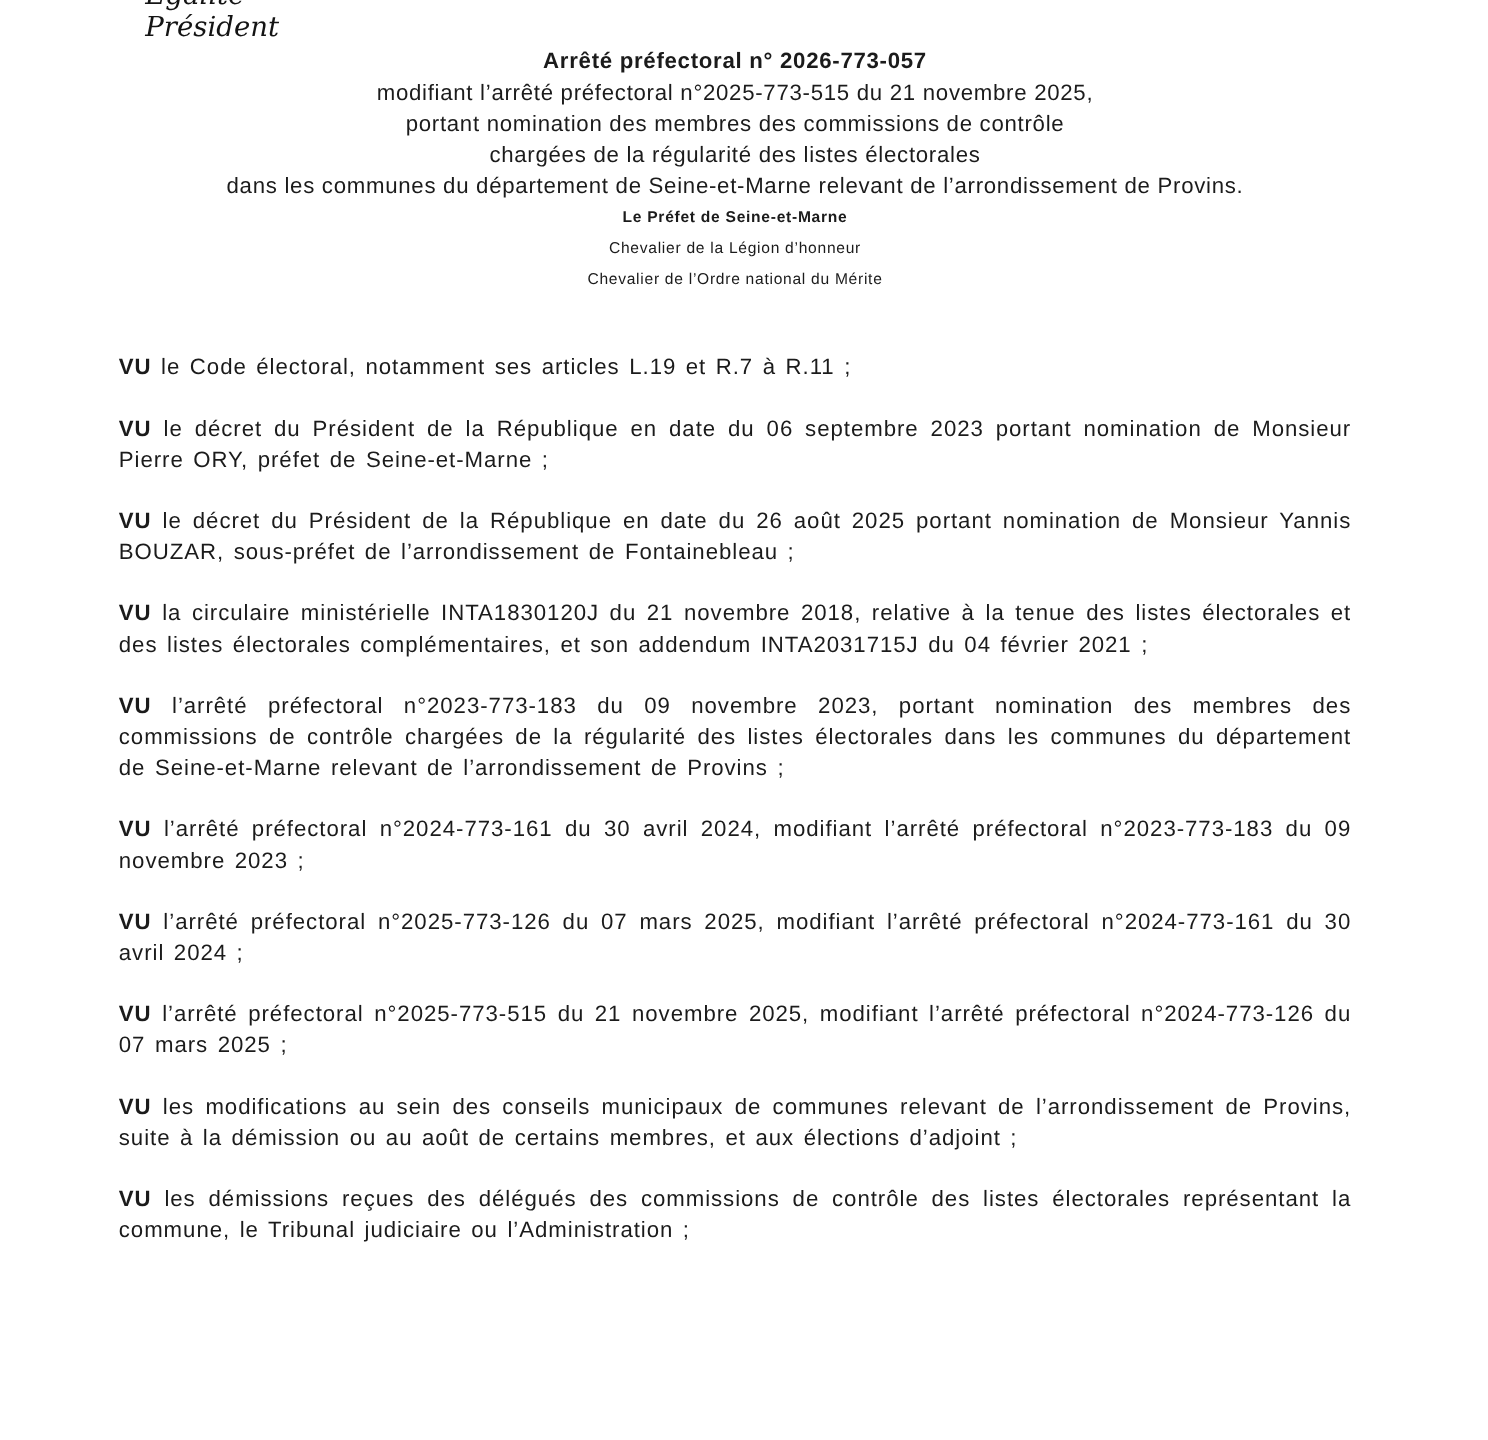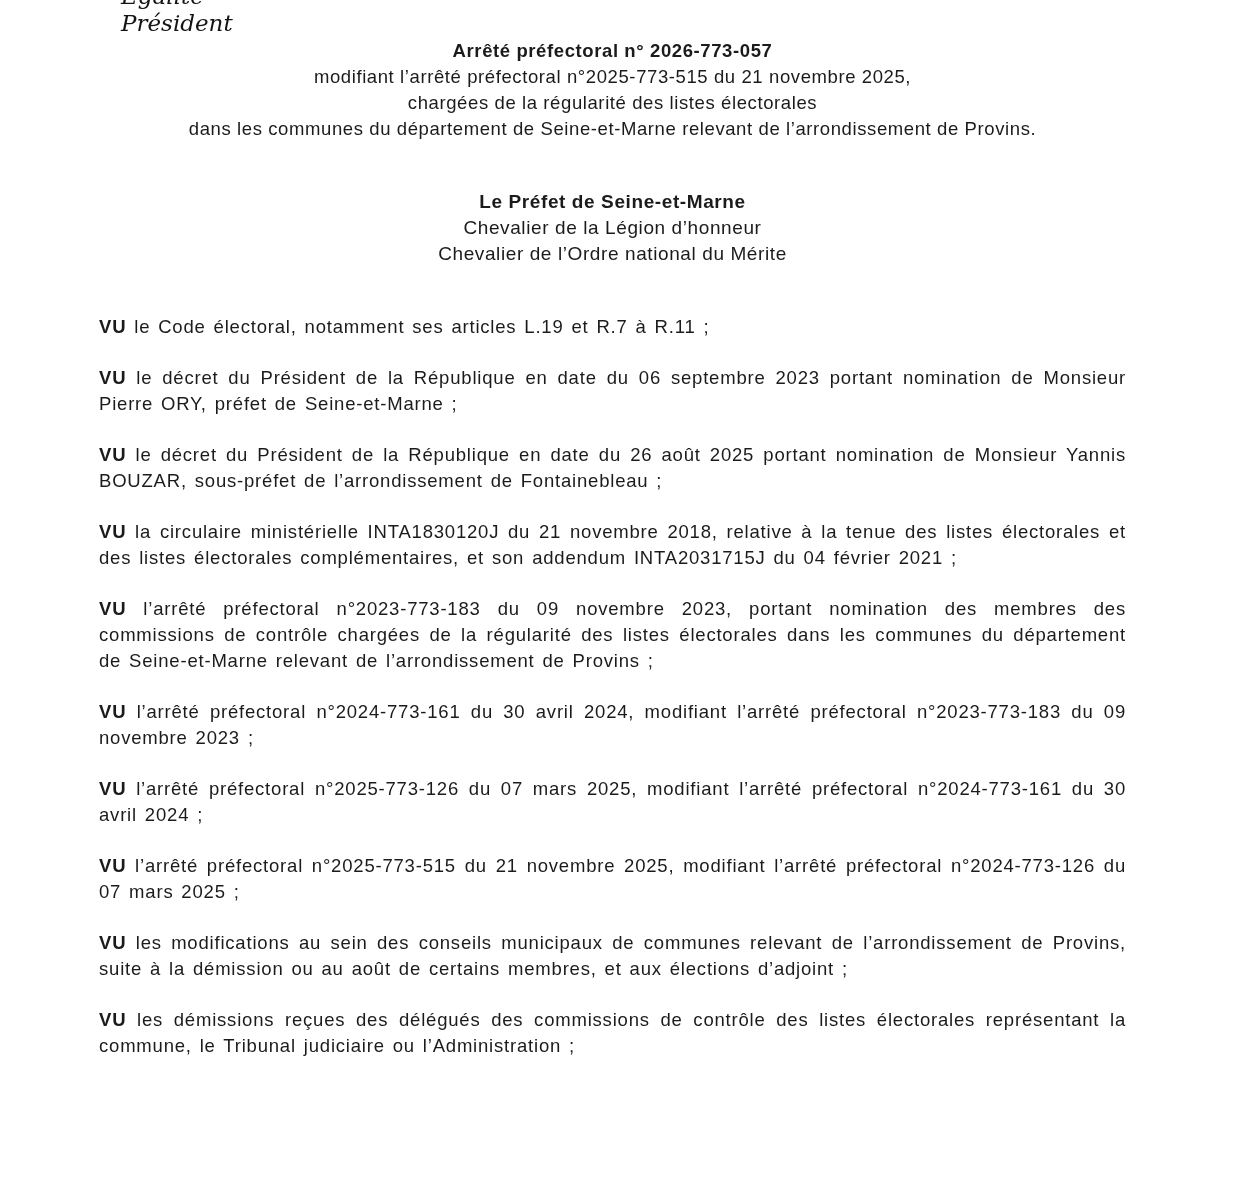--- a/index.html
+++ b/index.html
@@ -38,23 +38,22 @@
     margin-top: 38px;
     text-align: center;
     font-size: 18.5px;
     line-height: 26px;
     letter-spacing: 0.6px;
   }
   .title-bold {
     font-weight: bold;
   }
   .issuer-block {
-    margin-top: 47px;
     text-align: center;
-    font-size: 19px;
+    font-size: 13px;
     line-height: 26px;
     letter-spacing: 0.6px;
   }
   .issuer-name {
     font-weight: bold;
   }
   .recitals {
     margin-top: 47px;
   }
   .recital {
@@ -77,20 +76,21 @@
 <div class="motto">
   <span class="line">Égalité</span>
   <span class="line">Président</span>
 </div>
 
 <div class="content">
 
   <div class="title-block">
     <span class="line title-bold">Arrêté préfectoral n° 2026-773-057</span>
     <span class="line">modifiant l’arrêté préfectoral n°2025-773-515 du 21 novembre 2025,</span>
+    <span class="line">portant nomination des membres des commissions de contrôle</span>
     <span class="line">chargées de la régularité des listes électorales</span>
     <span class="line">dans les communes du département de Seine-et-Marne relevant de l’arrondissement de Provins.</span>
   </div>
 
   <div class="issuer-block">
     <span class="line issuer-name">Le Préfet de Seine-et-Marne</span>
     <span class="line">Chevalier de la Légion d’honneur</span>
     <span class="line">Chevalier de l’Ordre national du Mérite</span>
   </div>
 

